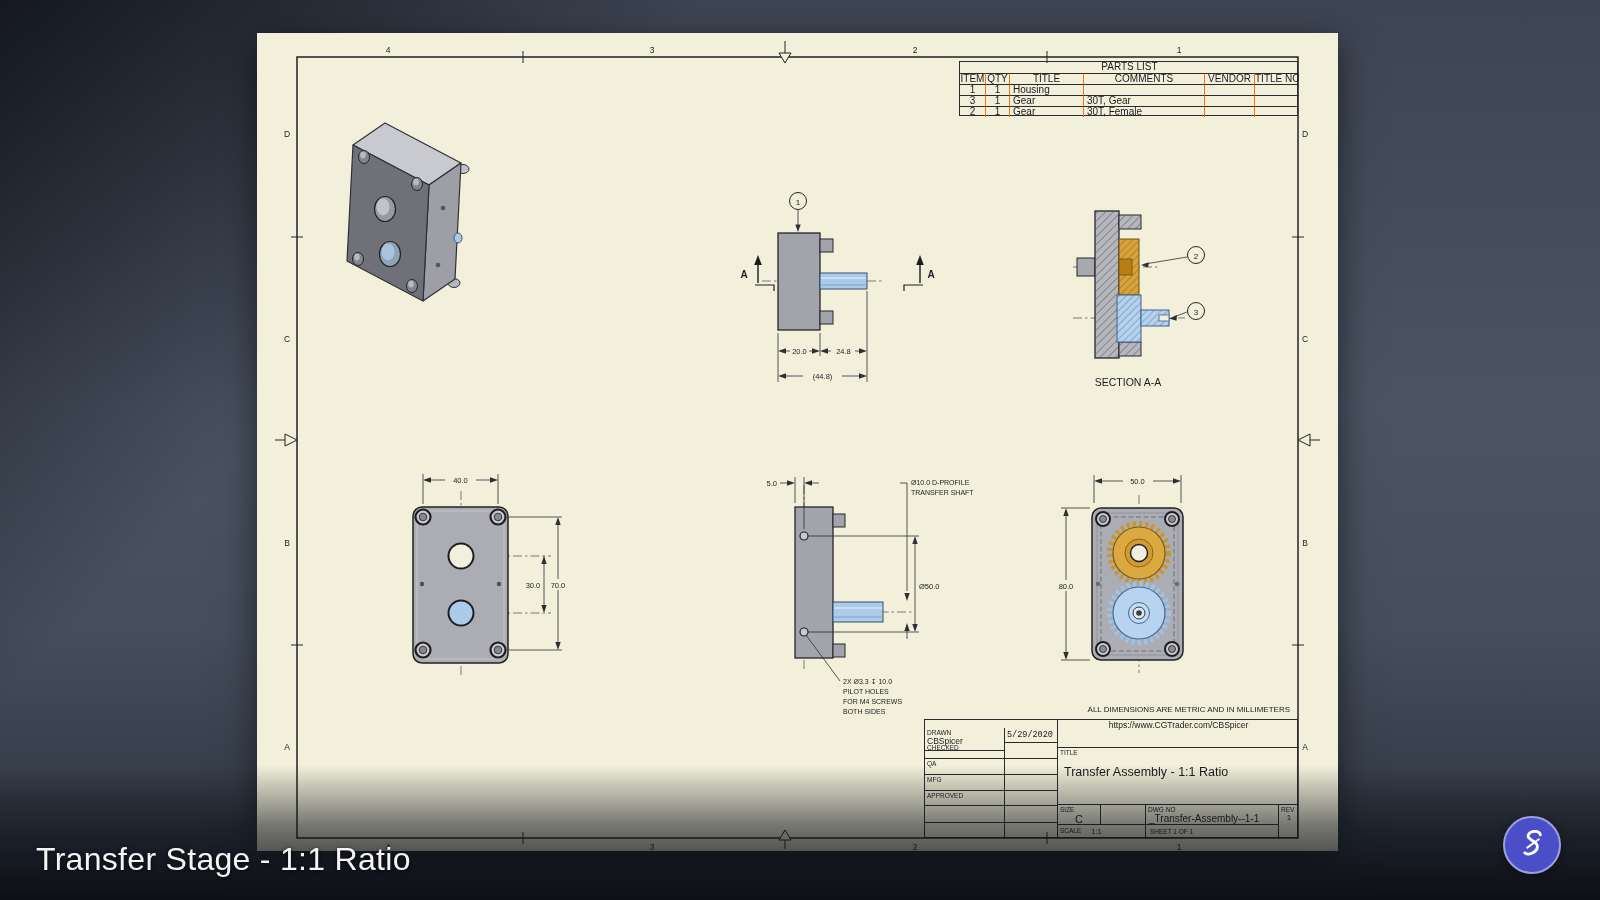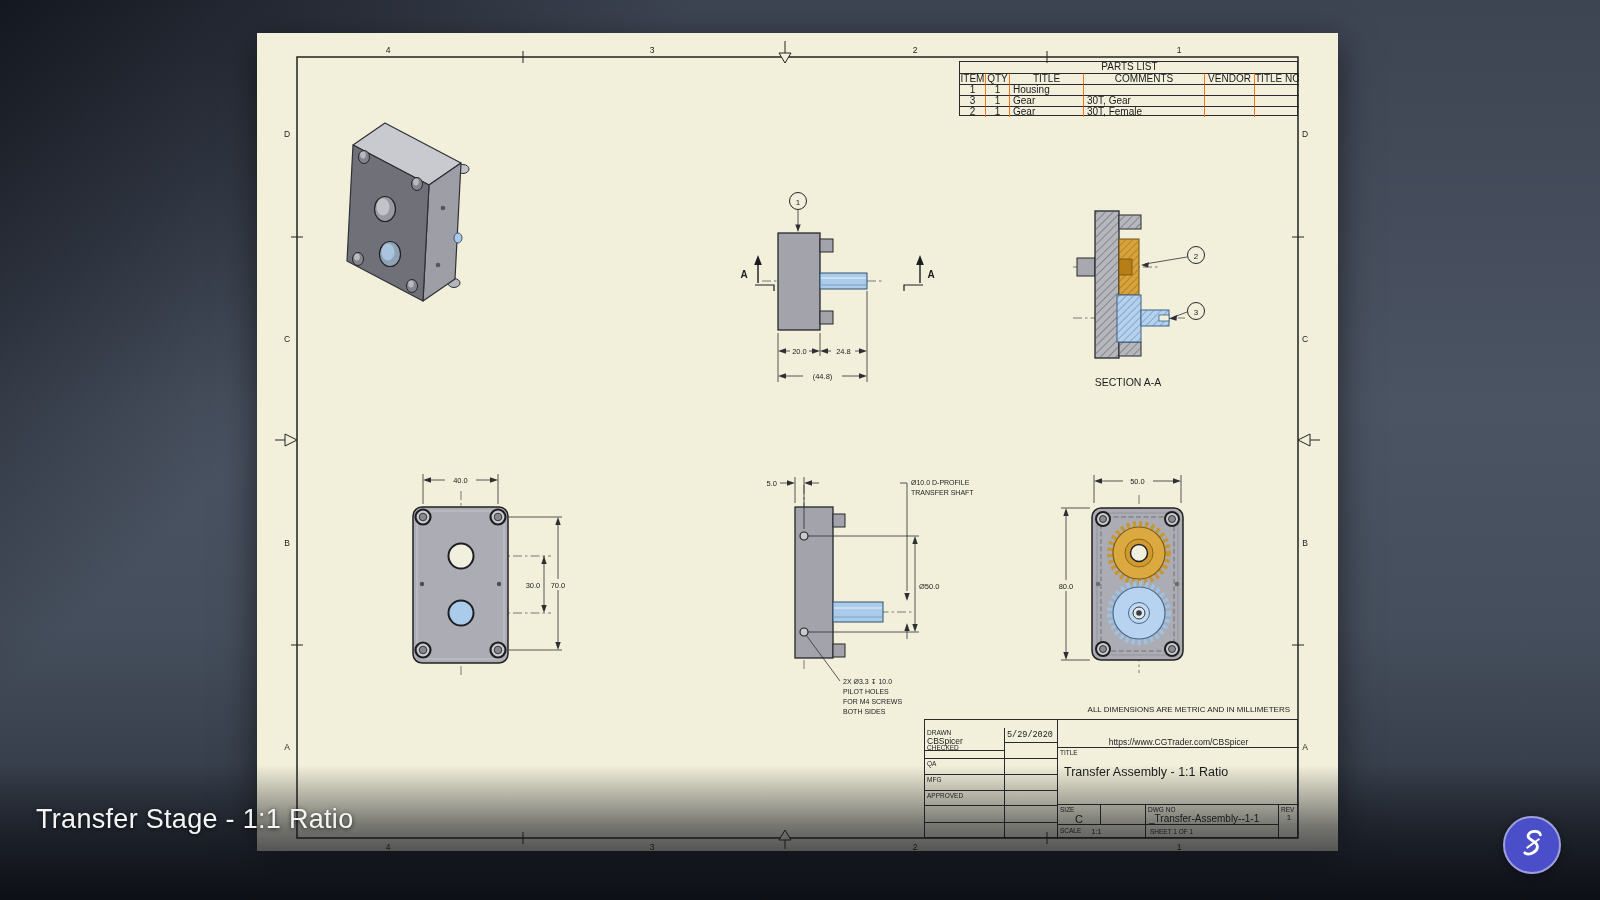--- a/index.html
+++ b/index.html
@@ -36,33 +36,33 @@
   .pl-n { text-align:center; }
   .pl-t { padding-left:3px; }
 
   
   .title-block { position:absolute; left:667px; top:686px; width:374px; height:119px;
     border:1.5px solid #2a2a2e; color:#1b1c1f; }
   .tb { position:absolute; border-right:1px solid #2a2a2e; border-bottom:1px solid #2a2a2e;
     overflow:hidden; }
   .tb .lbl { display:block; font-size:6.5px; padding:1px 0 0 2px; }
   .tb .val { display:block; font-size:8.5px; padding-left:2px; }
-  .tb-url { display:flex; align-items:flex-end; justify-content:center; font-size:8.5px; }
+  .tb-url { display:flex; align-items:flex-start; justify-content:center; font-size:8.5px; }
   .tb-title-val { font-size:12.5px; padding:9px 0 0 6px; }
   .tb-big { font-size:11px; text-align:center; }
   .tb-dwg-val { font-size:10px; padding-left:3px; }
   .tb-scale { display:flex; gap:10px; align-items:flex-start; }
   .tb-scale .s1 { font-size:6.5px; padding:2px 0 0 2px; }
   .tb-scale .s2 { font-size:7.5px; padding-top:2px; }
   .tb-sheet { font-size:6.5px; padding:3px 0 0 4px; }
 
   
   .overlay { position:absolute; left:0; bottom:0; width:1600px; height:135px; pointer-events:none;
     background:linear-gradient(180deg, rgba(16,19,26,0) 0%, rgba(15,18,25,0.55) 45%, rgba(12,14,20,0.96) 100%); }
-  .caption { position:absolute; left:36px; top:804px; font-size:27px; color:#f4f4f4;
+  .caption { position:absolute; left:36px; top:841px; font-size:32px; color:#f4f4f4;
     letter-spacing:0.3px; text-shadow:0 1px 4px rgba(0,0,0,0.7); }
   .logo { position:absolute; left:1503px; top:816px; width:58px; height:58px; border-radius:50%;
     background:#4a4ec8; border:2px solid #9da0de; display:flex; align-items:center; justify-content:center;
     box-shadow:0 2px 8px rgba(0,0,0,0.4); cursor:pointer; }
 </style>
 </head>
 <body>
 
 <div class="stage">
   <div class="sheet">

